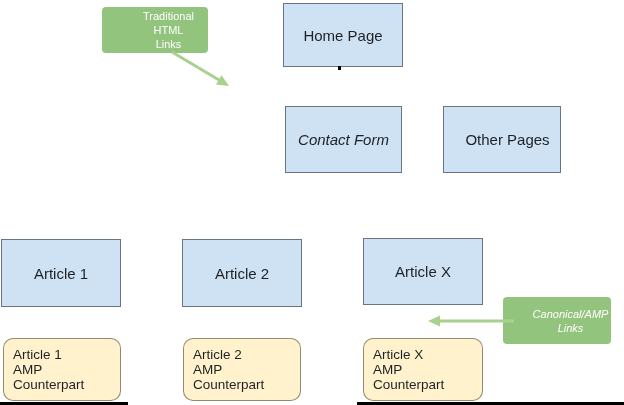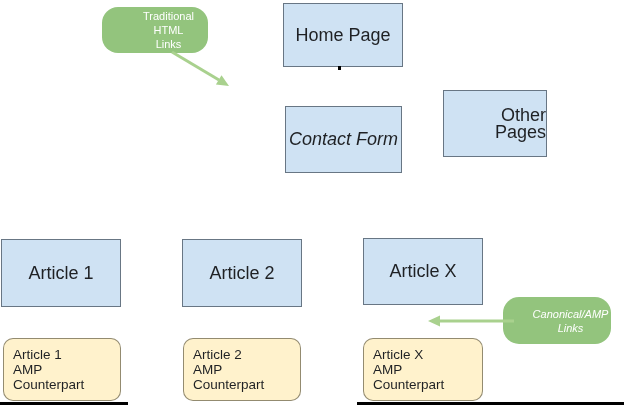--- a/index.html
+++ b/index.html
@@ -13,54 +13,54 @@
   body{
     width:624px;height:405px;
     background:#ffffff;
     font-family:"Liberation Sans","DejaVu Sans",sans-serif;
     position:relative;overflow:hidden;
   }
   .canvas{position:absolute;inset:0;}
   .node{
     position:absolute;
     display:flex;align-items:center;justify-content:center;
-    text-align:right;
+    text-align:left;
     color:var(--ink);
-    font-size:18px;line-height:17px;
+    font-size:15px;line-height:17px;
     white-space:pre-line;
     box-sizing:border-box;
   }
   .page{
     background:var(--blue);
     border:1px solid rgba(20,30,40,0.55);
   }
   .amp{
     background:var(--yellow);
     border:1px solid rgba(40,35,20,0.5);
     border-radius:10px;
     justify-content:flex-start;text-align:left;
     padding-left:9px;
     font-size:13.5px;line-height:15px;
   }
   .callout{
     position:absolute;
     background:var(--green);
-    border-radius:16px;
+    border-radius:4px;
     color:#ffffff;
     font-size:11px;line-height:14px;
     display:flex;align-items:center;justify-content:center;
     text-align:center;white-space:pre-line;
     box-sizing:border-box;
     padding-left:27px;
   }
   
   .pos-home     {left:283px;top:3px;  width:120px;height:64px;}
   .pos-category {left:122px;top:106px;width:127px;height:67px;}
   .pos-contact  {left:285px;top:106px;width:117px;height:67px;font-style:italic;}
-  .pos-other    {left:443px;top:90px;width:104px;height:67px;padding-left:11px;}
+  .pos-other    {left:443px;top:106px;width:118px;height:67px;padding-left:11px;}
   .pos-article1 {left:1px;  top:239px;width:120px;height:68px;}
   .pos-article2 {left:182px;top:239px;width:120px;height:68px;}
   .pos-articleX {left:363px;top:238px;width:120px;height:67px;}
   .pos-amp1     {left:3px;  top:338px;width:118px;height:63px;}
   .pos-amp2     {left:183px;top:338px;width:118px;height:63px;}
   .pos-ampX     {left:363px;top:338px;width:120px;height:63px;}
   .pos-green1   {left:102px;top:7px;  width:106px;height:46px;}
   .pos-green2   {left:503px;top:297px;width:108px;height:47px;font-style:italic;}
 
   svg.arrows{position:absolute;left:0;top:0;width:624px;height:405px;pointer-events:none;}

